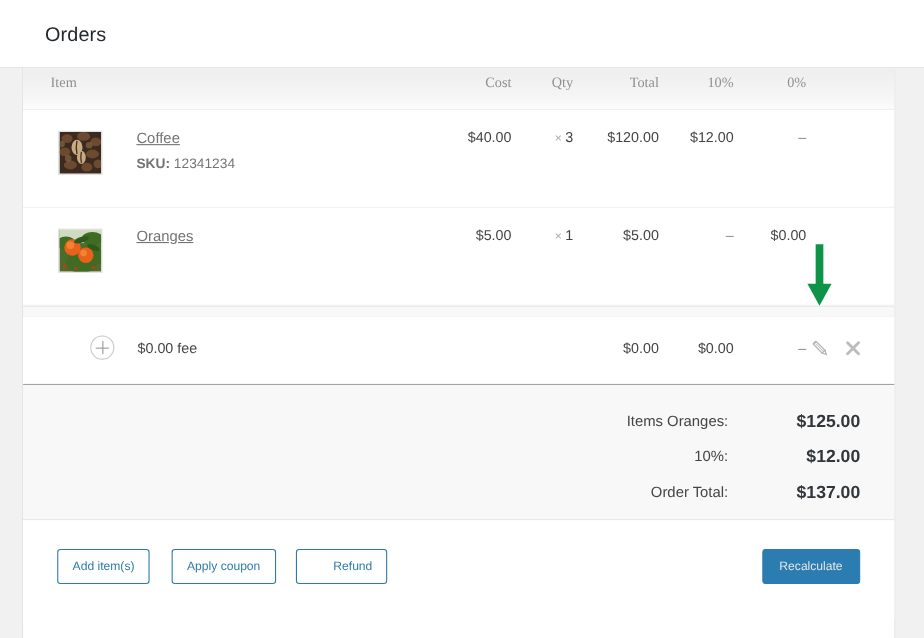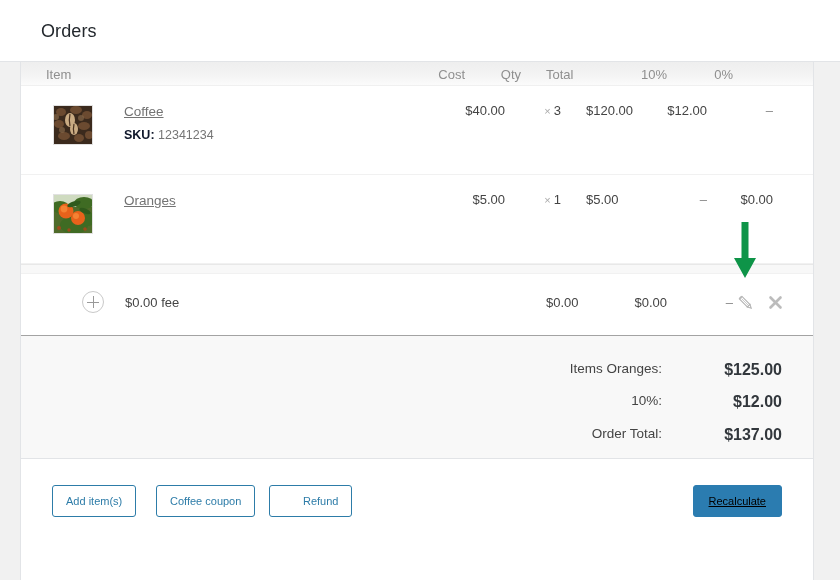--- a/index.html
+++ b/index.html
@@ -47,32 +47,33 @@
     position: absolute; left: 20px; top: 62px;
     width: 794px; height: 518px;
     background: #ffffff;
     border-left: 1px solid #e2e4e7;
     border-right: 1px solid #e2e4e7;
   }
 
   
   .items-head {
     position: relative;
-    height: 24px;
+    height: 38px;
     background: linear-gradient(to bottom, #eeeeee 0%, #f4f4f4 60%, #fbfbfb 100%);
     border-bottom: 1px solid #f0f0f0;
+    font-family: Liberation Serif, serif;
   }
   .items-head .cell,
   .item-row .cell,
   .fee-row .cell { position: absolute; }
 
   .col-item   { left: 25px;  top: 5px; }
   .col-cost   { left: 366px; top: 5px; width: 78px; text-align: right; }
   .col-qty    { left: 448px; top: 5px; width: 52px; text-align: right; }
-  .col-total  { left: 525px; top: 5px; width: 72px; text-align: left; }
+  .col-total  { left: 506px; top: 5px; width: 72px; text-align: right; }
   .col-tax1   { left: 584px; top: 5px; width: 62px; text-align: right; }
   .col-tax2   { left: 650px; top: 5px; width: 62px; text-align: right; }
 
   .items-head .label {
     font-size: 13px; color: #8f8f8f; font-weight: 400;
   }
 
   
   .item-row {
     position: relative;
@@ -93,27 +94,27 @@
     position: absolute; left: 103px; top: 18px;
     font-size: 13.5px;
     color: #737373;
     text-decoration: underline;
     cursor: pointer;
   }
   .prod-meta {
     position: absolute; left: 103px; top: 42px;
     font-size: 12.5px; color: #757575;
   }
-  .prod-meta b { color: #0f172a; font-weight: 700; }
+  .prod-meta b { color: #737373; font-weight: 700; }
 
   .val { font-size: 13px; color: #444; }
   .qty-x { color: #aaa; font-size: 11px; padding-right: 3px; }
   .dash { color: #888; }
 
-  .row-vals { position: absolute; top: 17px; left: 0; right: 0; height: 20px; margin-left: 40px; }
+  .row-vals { position: absolute; top: 17px; left: 0; right: 0; height: 20px; }
   .row-vals .cell { top: 0; }
 
   
   .fee-sep {
     height: 10px;
     background: #f8f8f8;
     border-top: 1px solid #e8e8e8;
     border-bottom: 1px solid #f1f1f1;
   }
   .fee-row {
@@ -206,22 +207,22 @@
   .btn-add    { left: 31px; }
   .btn-coupon { left: 135px; }
   .btn-refund { left: 248px; padding-left: 33px; }
 
   .btn-primary {
     right: 31px; top: 26px;
     height: 32px;
     padding: 0 15px;
     background: #2b7cb0;
     border: 1px solid #2b7cb0;
-    color: #000000;
-    display: flex; align-items: center; justify-content: center; text-decoration: underline;
+    color: #e5e5e5;
+    display: flex; align-items: center; justify-content: center;
   }
 
   
   .arrow-annot {
     position: absolute;
     left: 726px; top: 220px;
     width: 40px; height: 60px;
     pointer-events: none;
   }
 </style>
@@ -371,21 +372,21 @@
       <span class="t-value">$12.00</span>
     </div>
     <div class="total-line tl-3">
       <span class="t-label">Order Total:</span>
       <span class="t-value">$137.00</span>
     </div>
   </div>
 
   <div class="footer">
     <div class="btn btn-secondary btn-add">Add item(s)</div>
-    <div class="btn btn-secondary btn-coupon">Coffee coupon</div>
+    <div class="btn btn-secondary btn-coupon">Apply coupon</div>
     <div class="btn btn-secondary btn-refund">Refund</div>
     <div class="btn btn-primary">Recalculate</div>
   </div>
 </div>
 
 <div class="arrow-annot">
   <svg width="40" height="60" viewBox="0 0 40 60" aria-hidden="true">
     <polygon points="15.5,2 22.5,2 22.5,38 30,38 19,58 8,38 15.5,38" fill="#0e9448"></polygon>
   </svg>
 </div>

